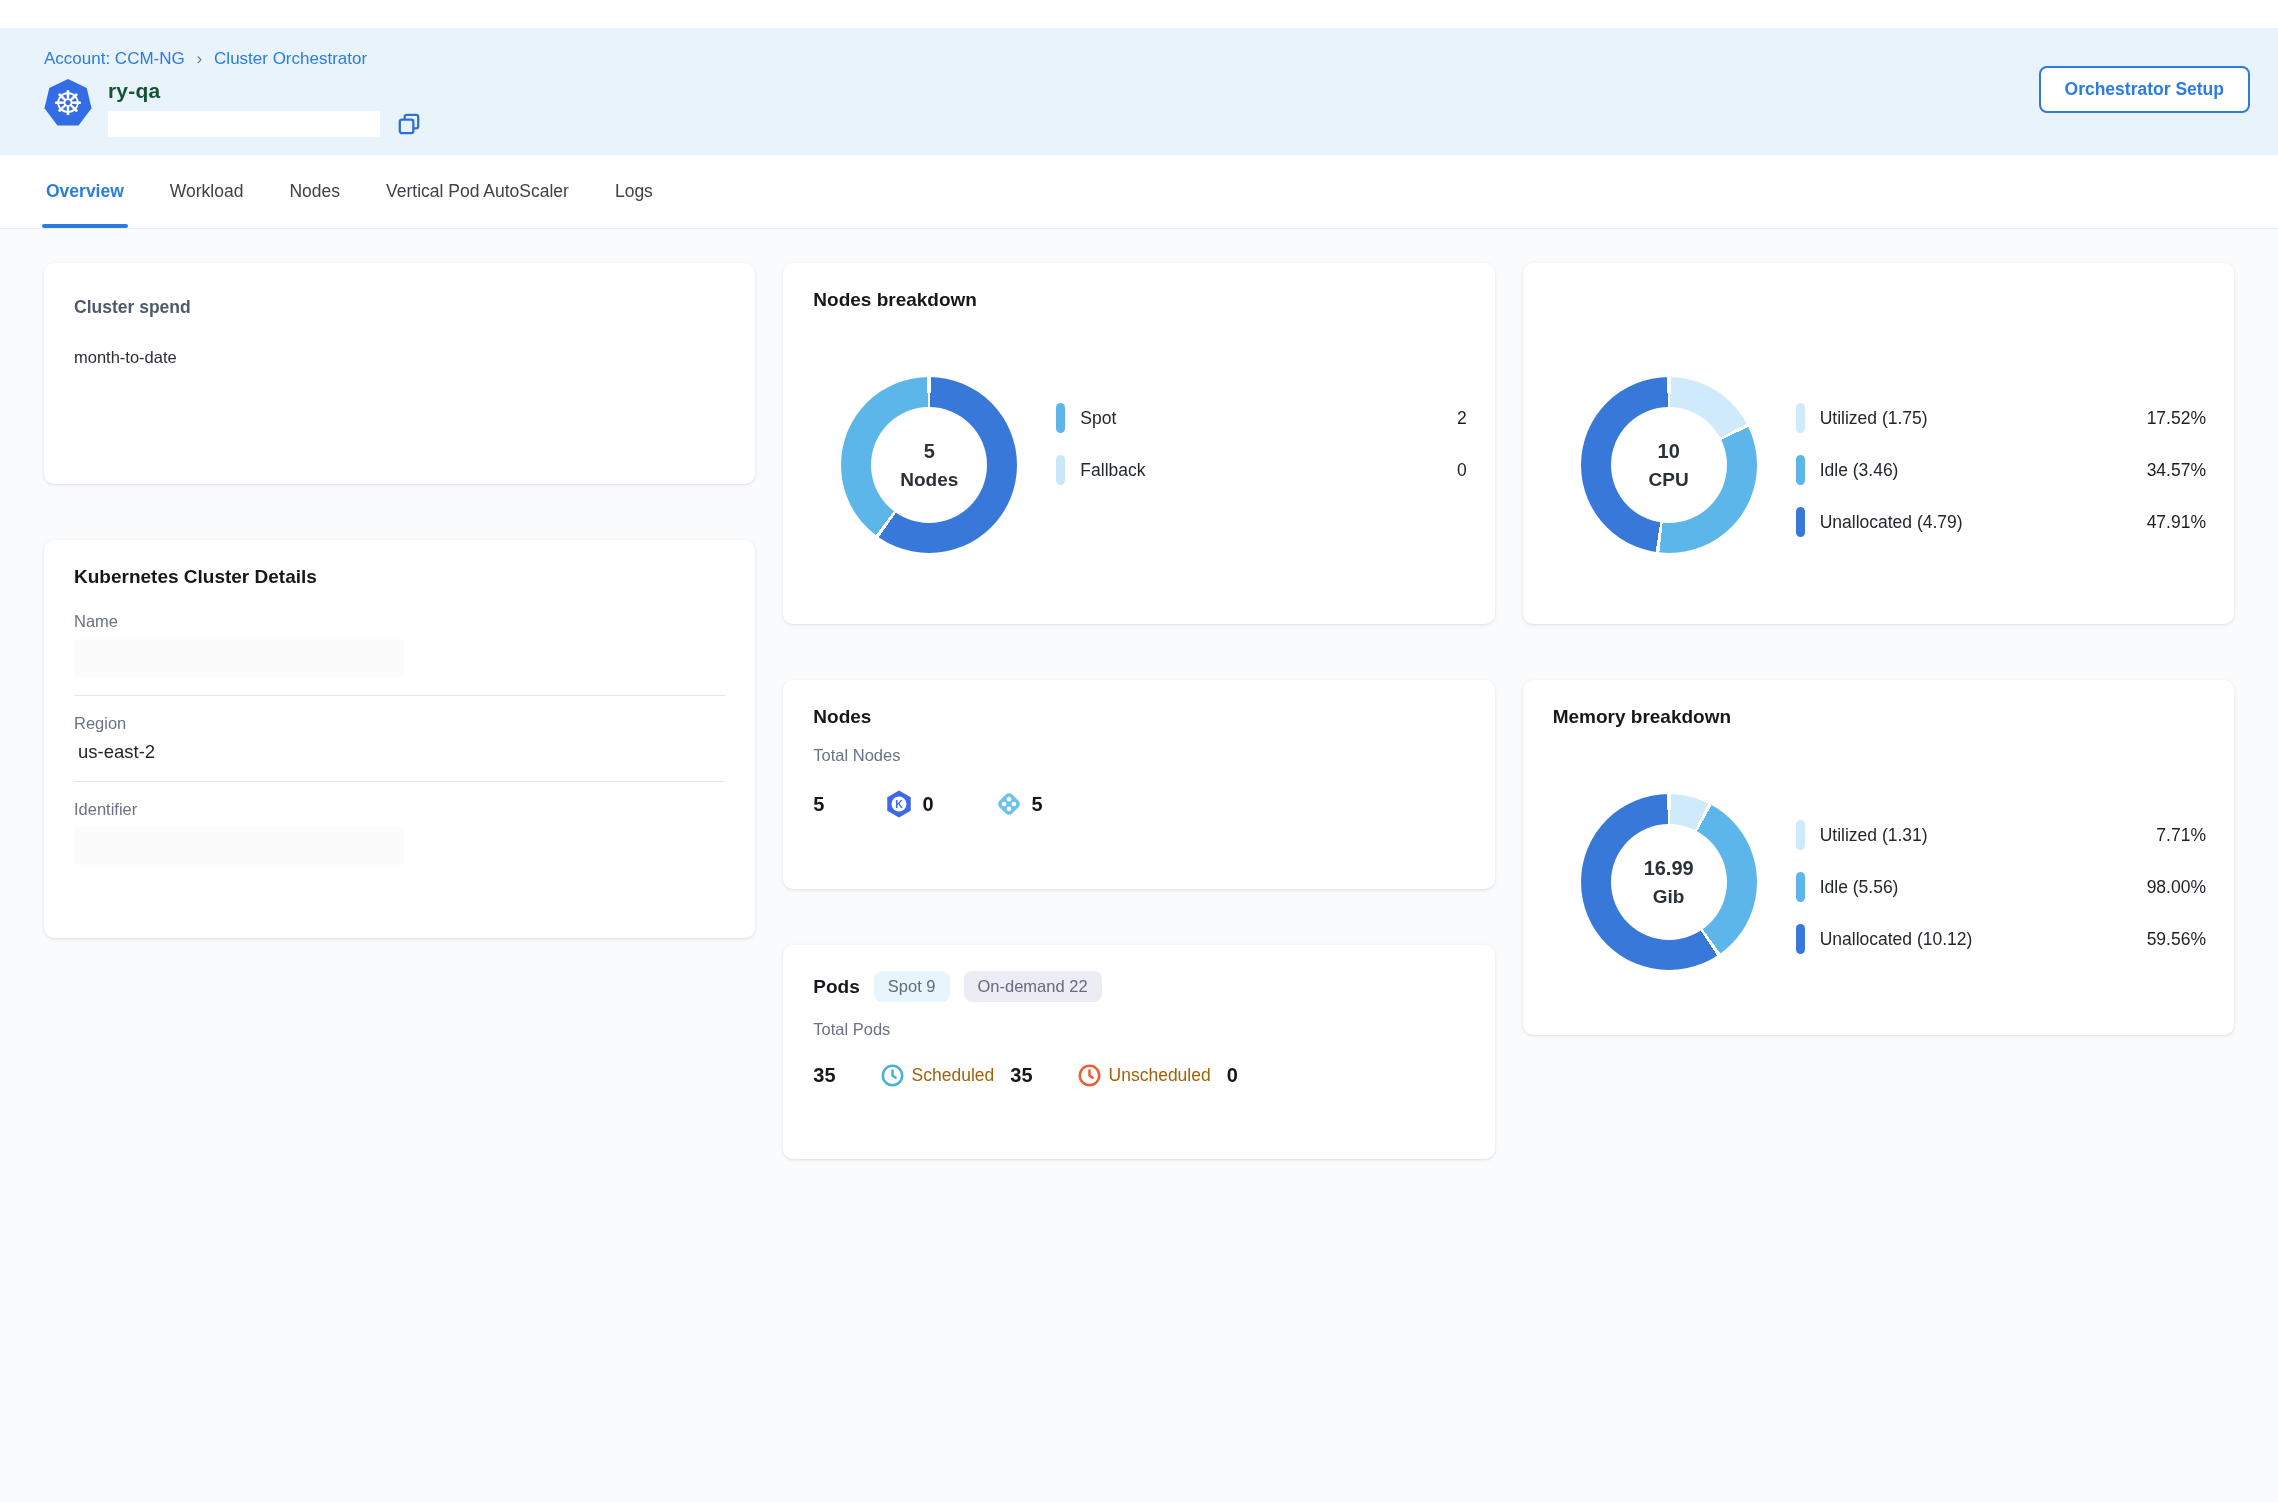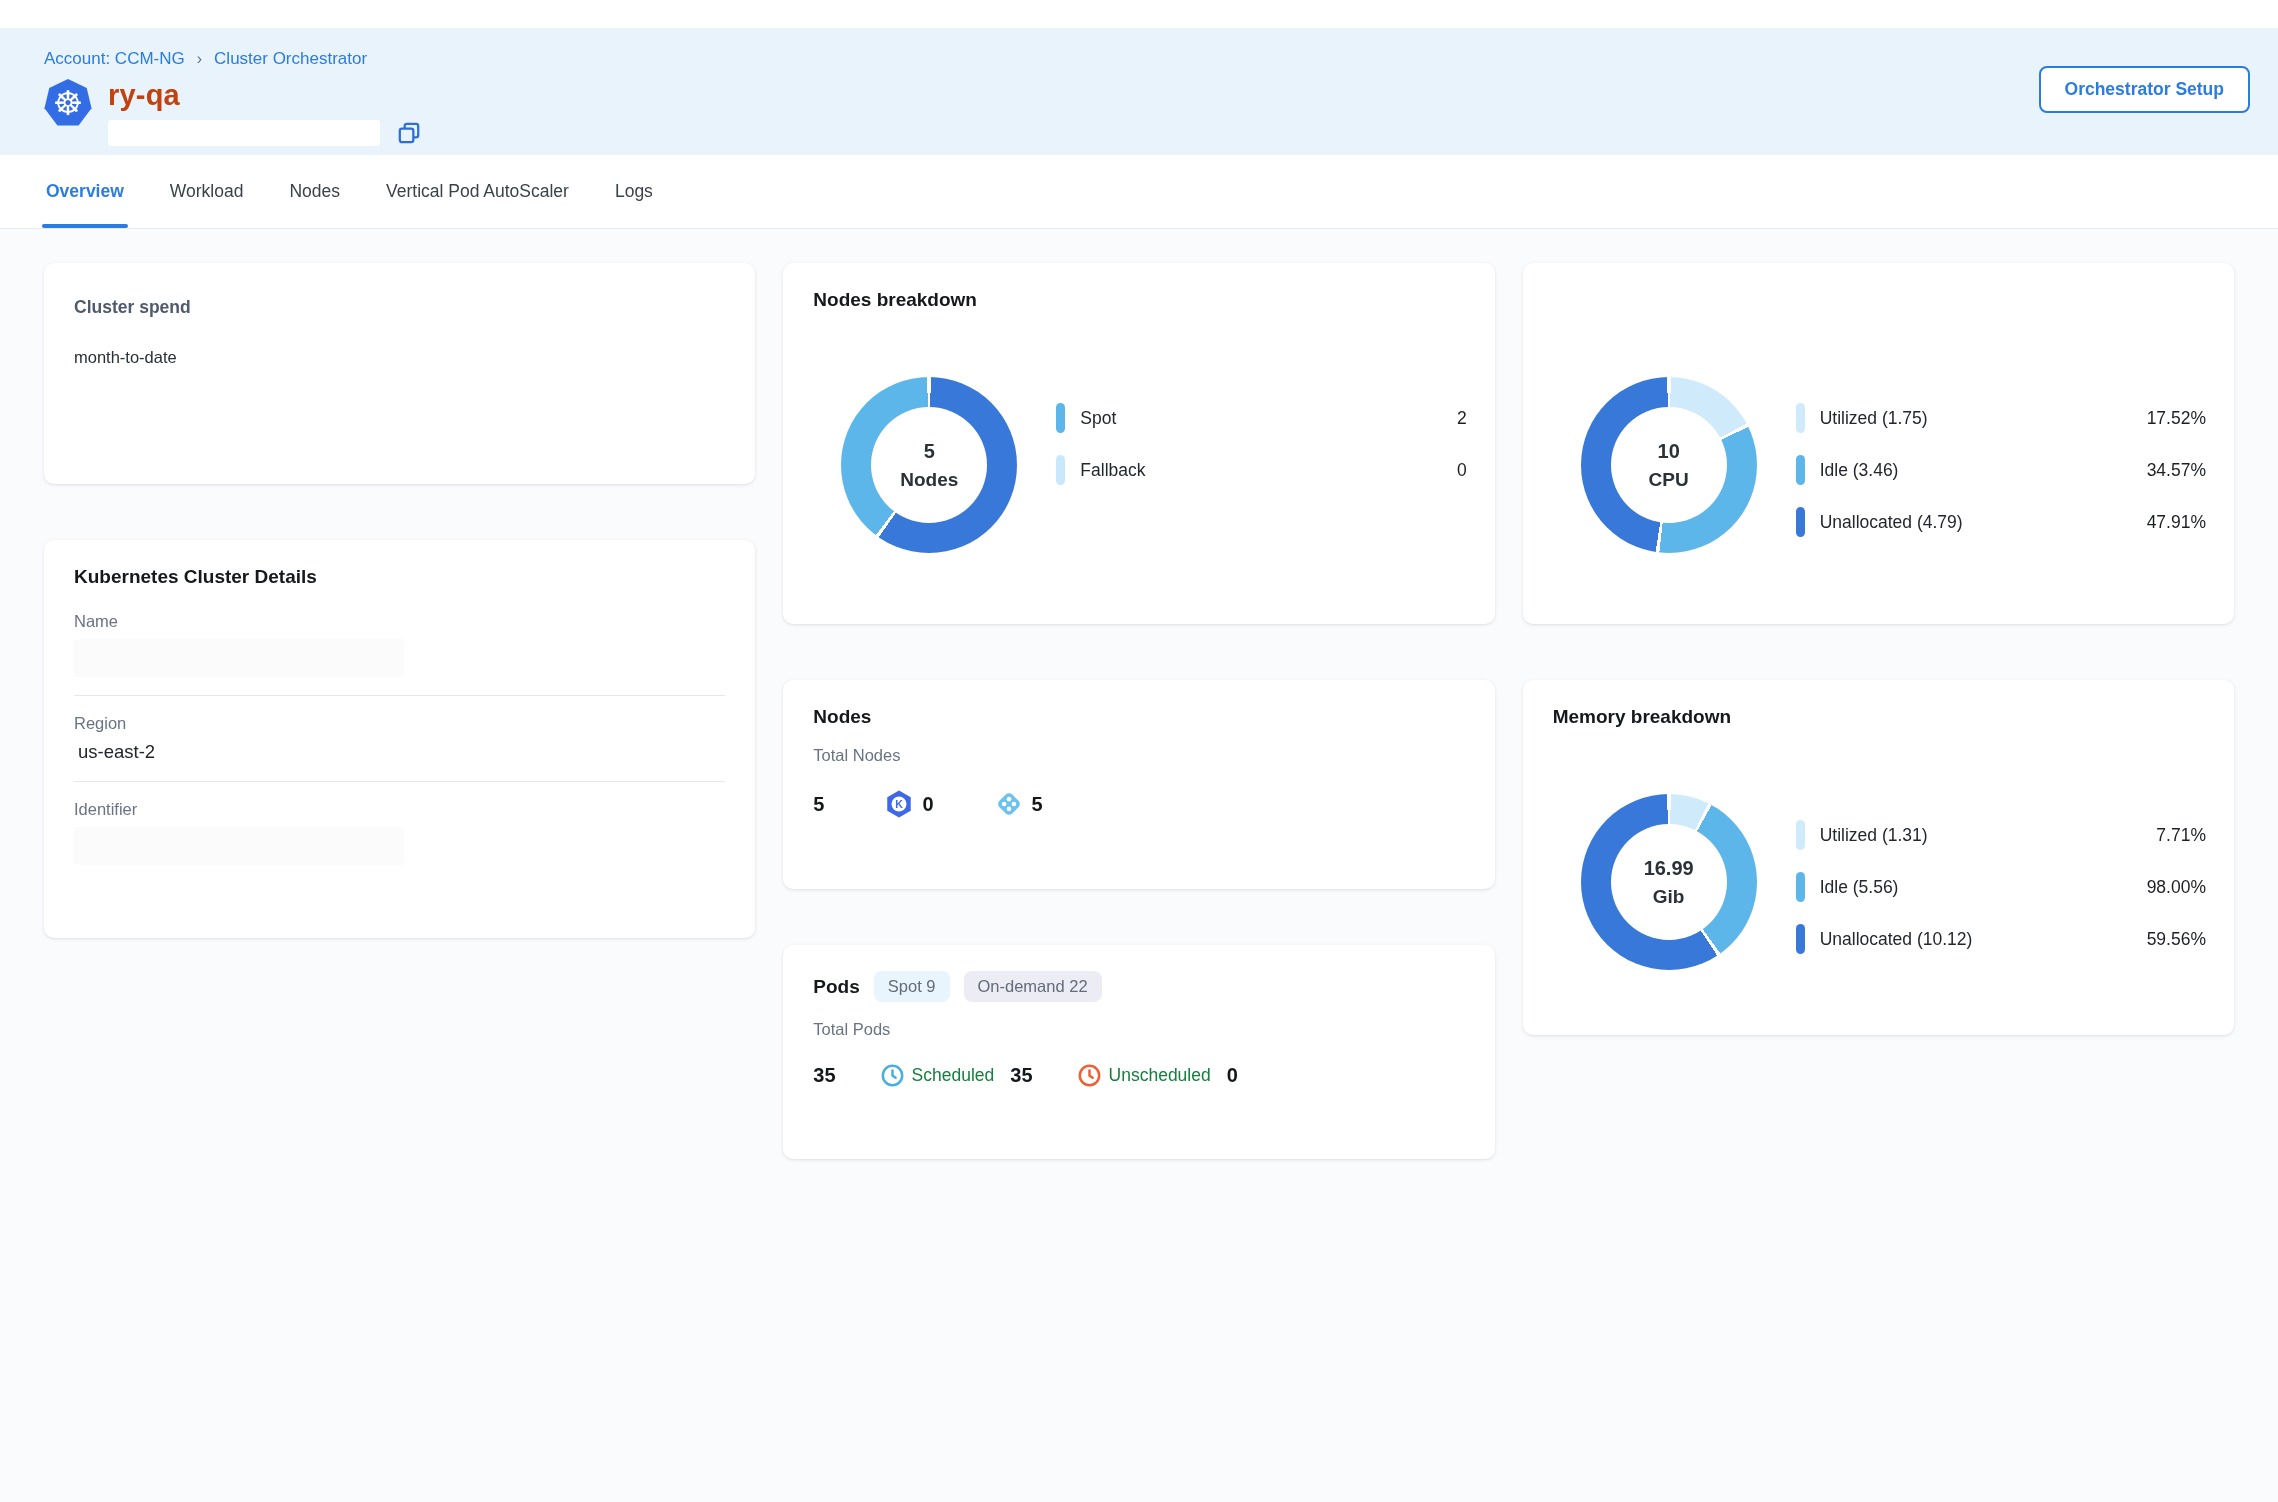--- a/index.html
+++ b/index.html
@@ -22,21 +22,21 @@
   .crumb-sep { color: #5f738c; font-size: 16px; }
   .title-row { display: flex; align-items: flex-start; gap: 16px; margin-top: 10px; }
   .k8s-logo {
     width: 48px; height: 48px; background: #326de6;
     clip-path: polygon(50% 0%, 89% 19%, 99% 61%, 72% 97%, 28% 97%, 1% 61%, 11% 19%);
     display: flex; align-items: center; justify-content: center;
     color: #fff; font-family: "DejaVu Sans", sans-serif; font-size: 34px; line-height: 1;
     flex: 0 0 auto;
   }
   .title-block { display: flex; flex-direction: column; }
-  .cluster-title { font-size: 29px; font-weight: 700; color: #c2410c; letter-spacing: 0.2px; }
+  .cluster-title { font-size: 21px; font-weight: 700; color: #14532d; letter-spacing: 0.2px; }
   .subtitle-row { display: flex; align-items: center; gap: 16px; margin-top: 8px; }
   .redacted-pill { width: 272px; height: 26px; background: #ffffff; border-radius: 3px; }
   .copy-btn { width: 26px; height: 26px; cursor: pointer; display: flex; }
   .setup-btn {
     position: absolute; top: 38px; right: 28px;
     background: #ffffff; border: 2px solid #2b7ce0; border-radius: 8px;
     color: #2b7ce0; font-weight: 700; font-size: 17.5px;
     padding: 11px 24px; cursor: pointer;
     font-family: "Liberation Sans", sans-serif;
   }
@@ -103,21 +103,21 @@
   .count-group svg { display: block; }
   
   .card-pods { height: 214px; }
   .pods-title-row { display: flex; align-items: center; gap: 14px; }
   .badge { font-size: 16.5px; color: #636b7c; padding: 6px 14px; border-radius: 8px; }
   .badge-spot { background: #e9f5fc; }
   .badge-od { background: #ececf4; }
   .card-pods .muted-label { margin-top: 18px; }
   .pods-stats-row { display: flex; align-items: center; margin-top: 24px; }
   .stat-icon { display: flex; margin-right: 7px; }
-  .stat-label { font-size: 17.5px; color: #15803d; margin-right: 16px; }
+  .stat-label { font-size: 17.5px; color: #a16207; margin-right: 16px; }
   .stat-gap { margin-left: 44px; display: flex; align-items: center; }
 </style>
 </head>
 <body>
 
 <div class="header-band">
   <div class="breadcrumb">
     <span class="crumb-link">Account: CCM-NG</span>
     <span class="crumb-sep">›</span>
     <span class="crumb-link">Cluster Orchestrator</span>

